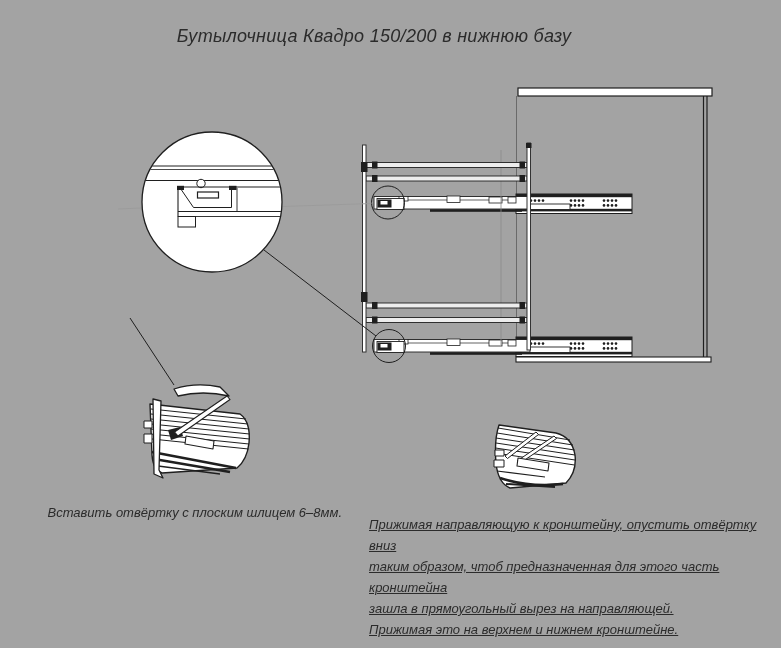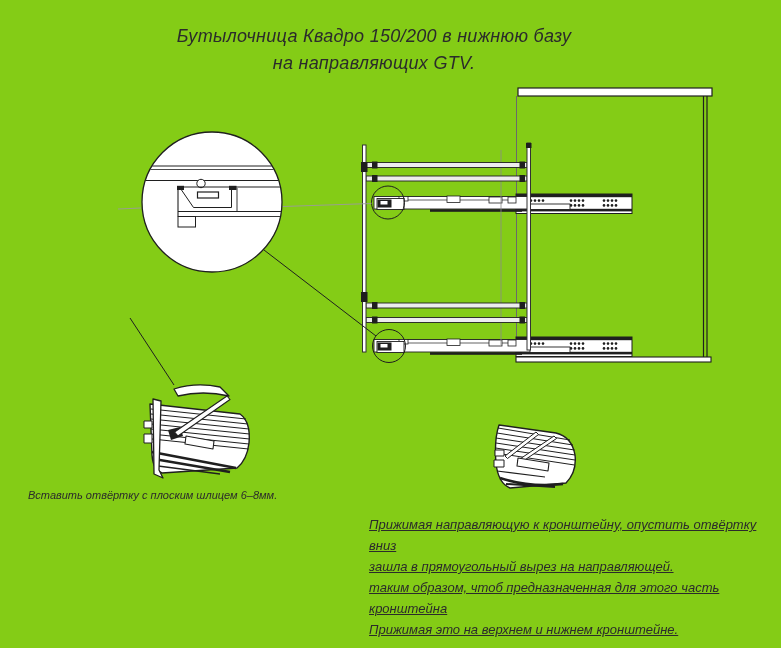--- a/index.html
+++ b/index.html
@@ -1,42 +1,41 @@
 <!DOCTYPE html>
 <html><head>
 <meta charset="utf-8">
 <style>
   html,body{margin:0;padding:0;background:#fff;}
   .page{
-    position:relative;width:781px;height:648px;background:#84cc16;
+    position:relative;width:781px;height:648px;background:#a3a3a3;
     font-family:"Liberation Sans", sans-serif;overflow:hidden;
   }
   .cad-text{font-style:italic;color:#2b2b2b;}
   .title{
     position:absolute;left:0;top:23px;width:748px;text-align:center;
     font-size:18px;line-height:27px;letter-spacing:0.3px;
   }
   .instr-left{
-    position:absolute;left:28px;top:484px;width:314px;text-align:left;
-    font-size:11px;line-height:22.5px;
+    position:absolute;left:28px;top:502px;width:314px;text-align:right;
+    font-size:13px;line-height:22.5px;
   }
   .instr-right{
     position:absolute;left:369px;top:514px;width:412px;text-align:left;
     font-size:13px;line-height:21px;text-decoration:underline;
   }
   svg{position:absolute;left:0;top:0;}
 </style>
 </head>
 <body>
 
 <div class="page">
 
   <div class="title cad-text">
     <div>Бутылочница Квадро 150/200 в нижнюю базу</div>
-    <div>на направляющих GTV.</div>
   </div>
 
   <svg width="781" height="648" viewBox="0 0 781 648">
     <defs>
       <clipPath id="bigclip">
           <circle cx="212" cy="202" r="69.6"></circle>
         </clipPath>
 
       <g id="rail-assy">
 
@@ -202,18 +201,18 @@
       <path d="M506,484 L555,487" fill="none" stroke="#1f1f1f" stroke-width="2"></path>
     </g>
   </svg>
 
   <div class="instr-left cad-text">
     <div>Вставить отвёртку с плоским шлицем 6–8мм.</div>
   </div>
 
   <div class="instr-right cad-text">
     <div>Прижимая направляющую к кронштейну, опустить отвёртку вниз</div>
+    <div>таким образом, чтоб предназначенная для этого часть кронштейна</div>
     <div>зашла в прямоугольный вырез на направляющей.</div>
-    <div>таким образом, чтоб предназначенная для этого часть кронштейна</div>
     <div>Прижимая это на верхнем и нижнем кронштейне.</div>
   </div>
 
 </div>
 
 </body></html>

